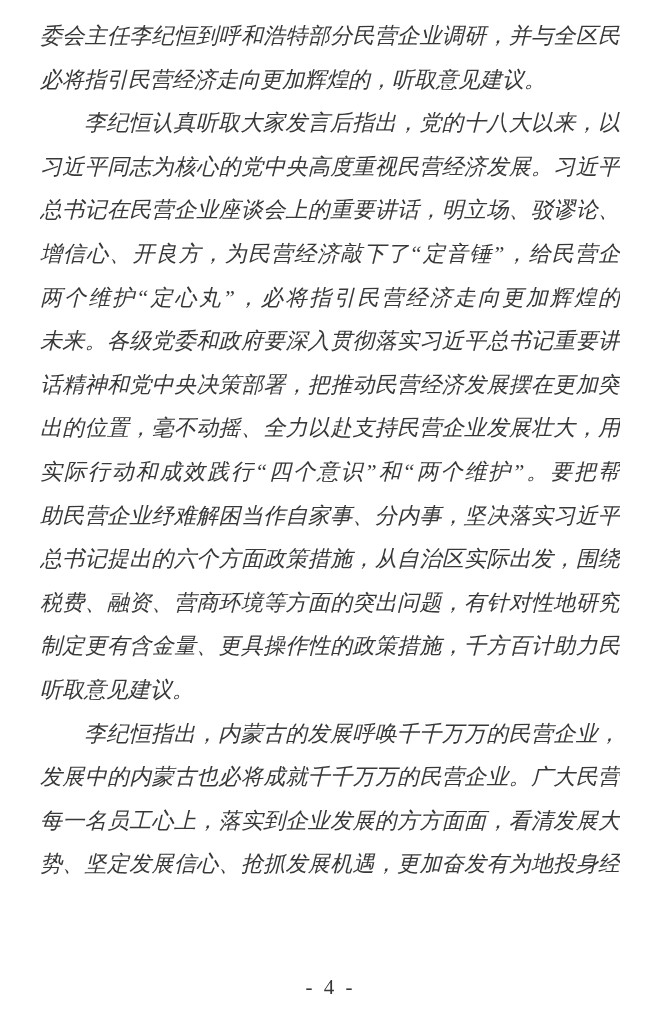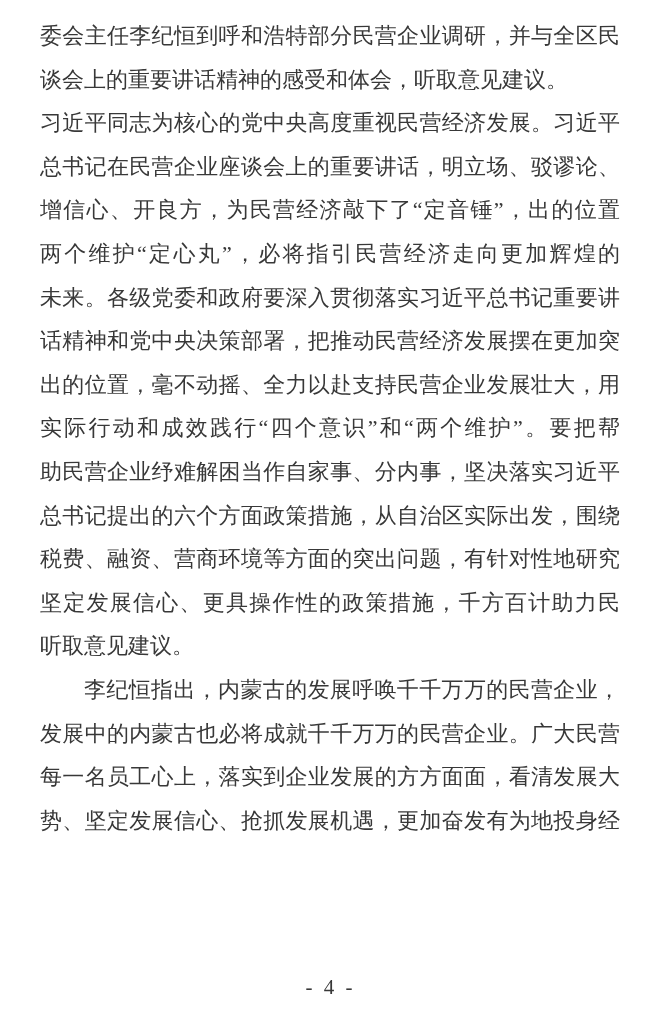--- a/index.html
+++ b/index.html
@@ -18,20 +18,21 @@
     height: 1015px;
     background: #ffffff;
     overflow: hidden;
     color: #383838;
   }
   .doc-body {
     position: absolute;
     left: 40px;
     top: 14px;
     width: 580px;
+    font-style: italic;
   }
   .line {
     font-size: 22px;
     line-height: 43.6px;
     height: 43.6px;
     overflow: hidden;
     color: #383838;
     text-justify: inter-character;
   }
   .line.fill {
@@ -54,36 +55,37 @@
   }
 </style>
 </head>
 <body>
 
 <div class="page">
   <div class="doc-body">
 
     <div>
       <div class="line fill">委会主任李纪恒到呼和浩特部分民营企业调研，并与全区民</div>
-      <div class="line">谈会上的重要讲话精神的感受和体会，听取意见建议。</div>
+      <div class="line">必将指引民营经济走向更加辉煌的，听取意见建议。</div>
     </div>
 
     <div>
+      <div class="line fill indent">李纪恒认真听取大家发言后指出，党的十八大以来，以</div>
       <div class="line fill">习近平同志为核心的党中央高度重视民营经济发展。习近平</div>
       <div class="line fill">总书记在民营企业座谈会上的重要讲话，明立场、驳谬论、</div>
-      <div class="line fill">增信心、开良方，为民营经济敲下了“定音锤”，出的位置</div>
+      <div class="line fill">增信心、开良方，为民营经济敲下了“定音锤”，给民营企</div>
       <div class="line fill">两个维护“定心丸”，必将指引民营经济走向更加辉煌的</div>
       <div class="line fill">未来。各级党委和政府要深入贯彻落实习近平总书记重要讲</div>
       <div class="line fill">话精神和党中央决策部署，把推动民营经济发展摆在更加突</div>
       <div class="line fill">出的位置，毫不动摇、全力以赴支持民营企业发展壮大，用</div>
       <div class="line fill">实际行动和成效践行“四个意识”和“两个维护”。要把帮</div>
       <div class="line fill">助民营企业纾难解困当作自家事、分内事，坚决落实习近平</div>
       <div class="line fill">总书记提出的六个方面政策措施，从自治区实际出发，围绕</div>
       <div class="line fill">税费、融资、营商环境等方面的突出问题，有针对性地研究</div>
-      <div class="line fill">坚定发展信心、更具操作性的政策措施，千方百计助力民</div>
+      <div class="line fill">制定更有含金量、更具操作性的政策措施，千方百计助力民</div>
       <div class="line">听取意见建议。</div>
     </div>
 
     <div>
       <div class="line fill indent">李纪恒指出，内蒙古的发展呼唤千千万万的民营企业，</div>
       <div class="line fill">发展中的内蒙古也必将成就千千万万的民营企业。广大民营</div>
       <div class="line fill">每一名员工心上，落实到企业发展的方方面面，看清发展大</div>
       <div class="line fill">势、坚定发展信心、抢抓发展机遇，更加奋发有为地投身经</div>
     </div>
 

